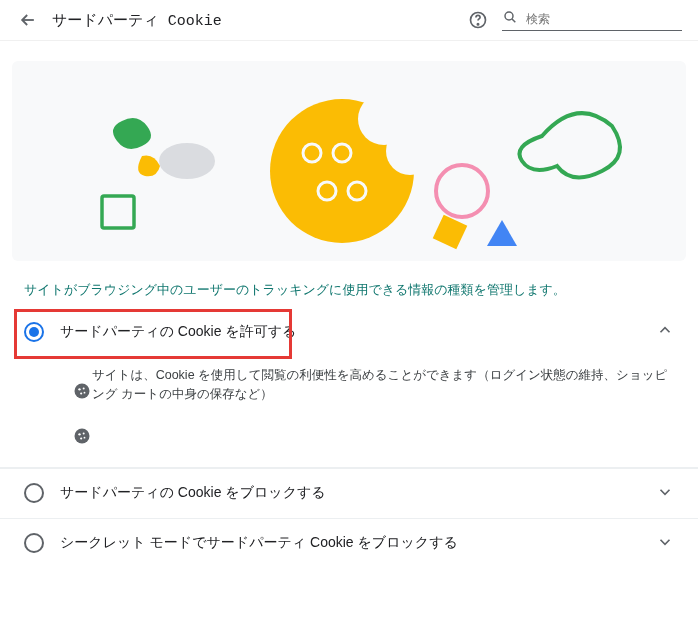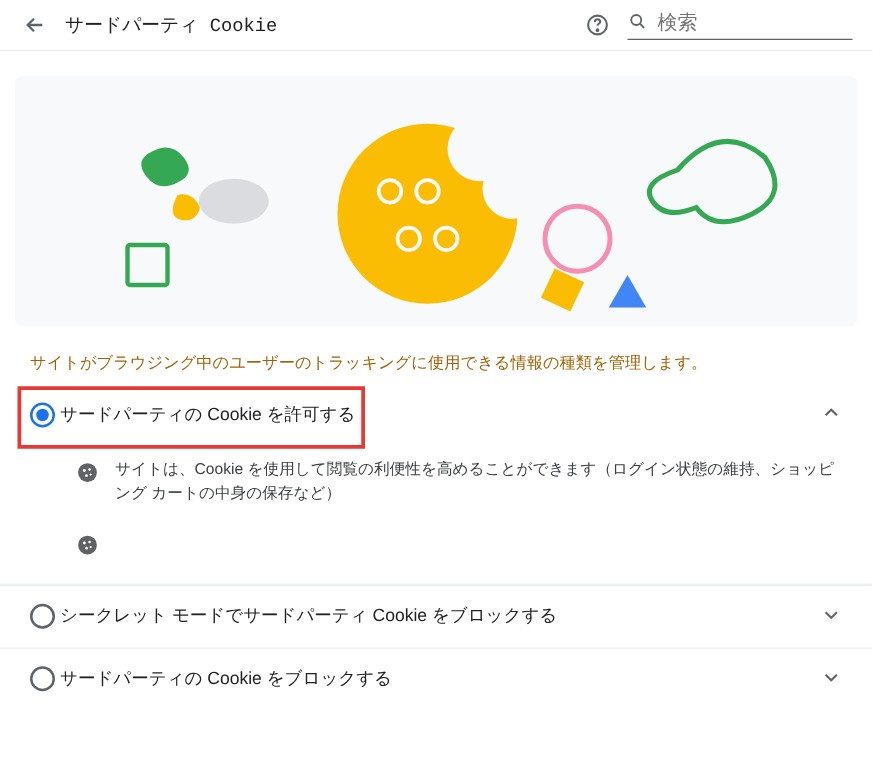--- a/index.html
+++ b/index.html
@@ -40,44 +40,44 @@
     padding-bottom: 2px;
     width: 180px;
   }
   .search-wrap .mag {
     color: #5f6368;
     margin-right: 6px;
   }
   .search-input {
     border: none;
     outline: none;
-    font-size: 16px;
+    font-size: 12px;
     color: #a16207;
     width: 100%;
     background: transparent;
   }
   .hero {
     height: 200px;
     background: #f8f9fa;
     position: relative;
     margin: 20px 12px 0 12px;
     border-radius: 6px;
     overflow: hidden;
   }
   .hero svg { width: 100%; height: 100%; }
   .desc {
     padding: 20px 24px 8px 24px;
     font-size: 13px;
-    color: #a16207;
+    color: #0f766e;
   }
   .option-row {
     display: flex;
     align-items: center;
     padding: 14px 24px;
-    gap: 4px;
+    gap: 16px;
     border-top: 1px solid #eceff1;
   }
   .option-row.first { border-top: none; }
   .option-label {
     flex: 1;
     font-size: 14px;
     color: #202124;
   }
   .radio {
     width: 20px;
@@ -102,23 +102,24 @@
     color: #5f6368;
   }
   .highlight-box {
     position: absolute;
     border: 3px solid #e53935;
     pointer-events: none;
   }
   .main { position: relative; }
   .sub-item {
     display: flex;
-    gap: 12px;
+    gap: 0;
     padding: 10px 24px 10px 60px;
-    align-items: flex-start;
+    align-items: flex-end;
+    margin-left: 12px;
   }
   .sub-item .cookie-icon {
     flex-shrink: 0;
     margin-top: 2px;
   }
   .sub-text {
     font-size: 12.5px;
     color: #3c4043;
     line-height: 1.5;
   }
@@ -228,31 +229,31 @@
           <circle cx="11" cy="15" r="1.3" fill="#fff"></circle>
           <circle cx="15" cy="14" r="1.1" fill="#fff"></circle>
         </svg>
     </span>
   </div>
 
   <div class="divider"></div>
 
   <div class="option-row">
     <div class="radio"></div>
+    <div class="option-label">サードパーティの Cookie をブロックする</div>
+    <div class="chevron">
+      <svg width="18" height="18" viewBox="0 0 24 24" fill="none" stroke="#5f6368" stroke-width="2.2">
+          <path d="M6 9l6 6 6-6"></path>
+        </svg>
+    </div>
+  </div>
+
+  <div class="option-row">
+    <div class="radio"></div>
     <div class="option-label">シークレット モードでサードパーティ Cookie をブロックする</div>
     <div class="chevron">
       <svg width="18" height="18" viewBox="0 0 24 24" fill="none" stroke="#5f6368" stroke-width="2.2">
           <path d="M6 9l6 6 6-6"></path>
         </svg>
     </div>
   </div>
 
-  <div class="option-row">
-    <div class="radio"></div>
-    <div class="option-label">サードパーティの Cookie をブロックする</div>
-    <div class="chevron">
-      <svg width="18" height="18" viewBox="0 0 24 24" fill="none" stroke="#5f6368" stroke-width="2.2">
-          <path d="M6 9l6 6 6-6"></path>
-        </svg>
-    </div>
-  </div>
-
 </div>
 
 </body></html>

